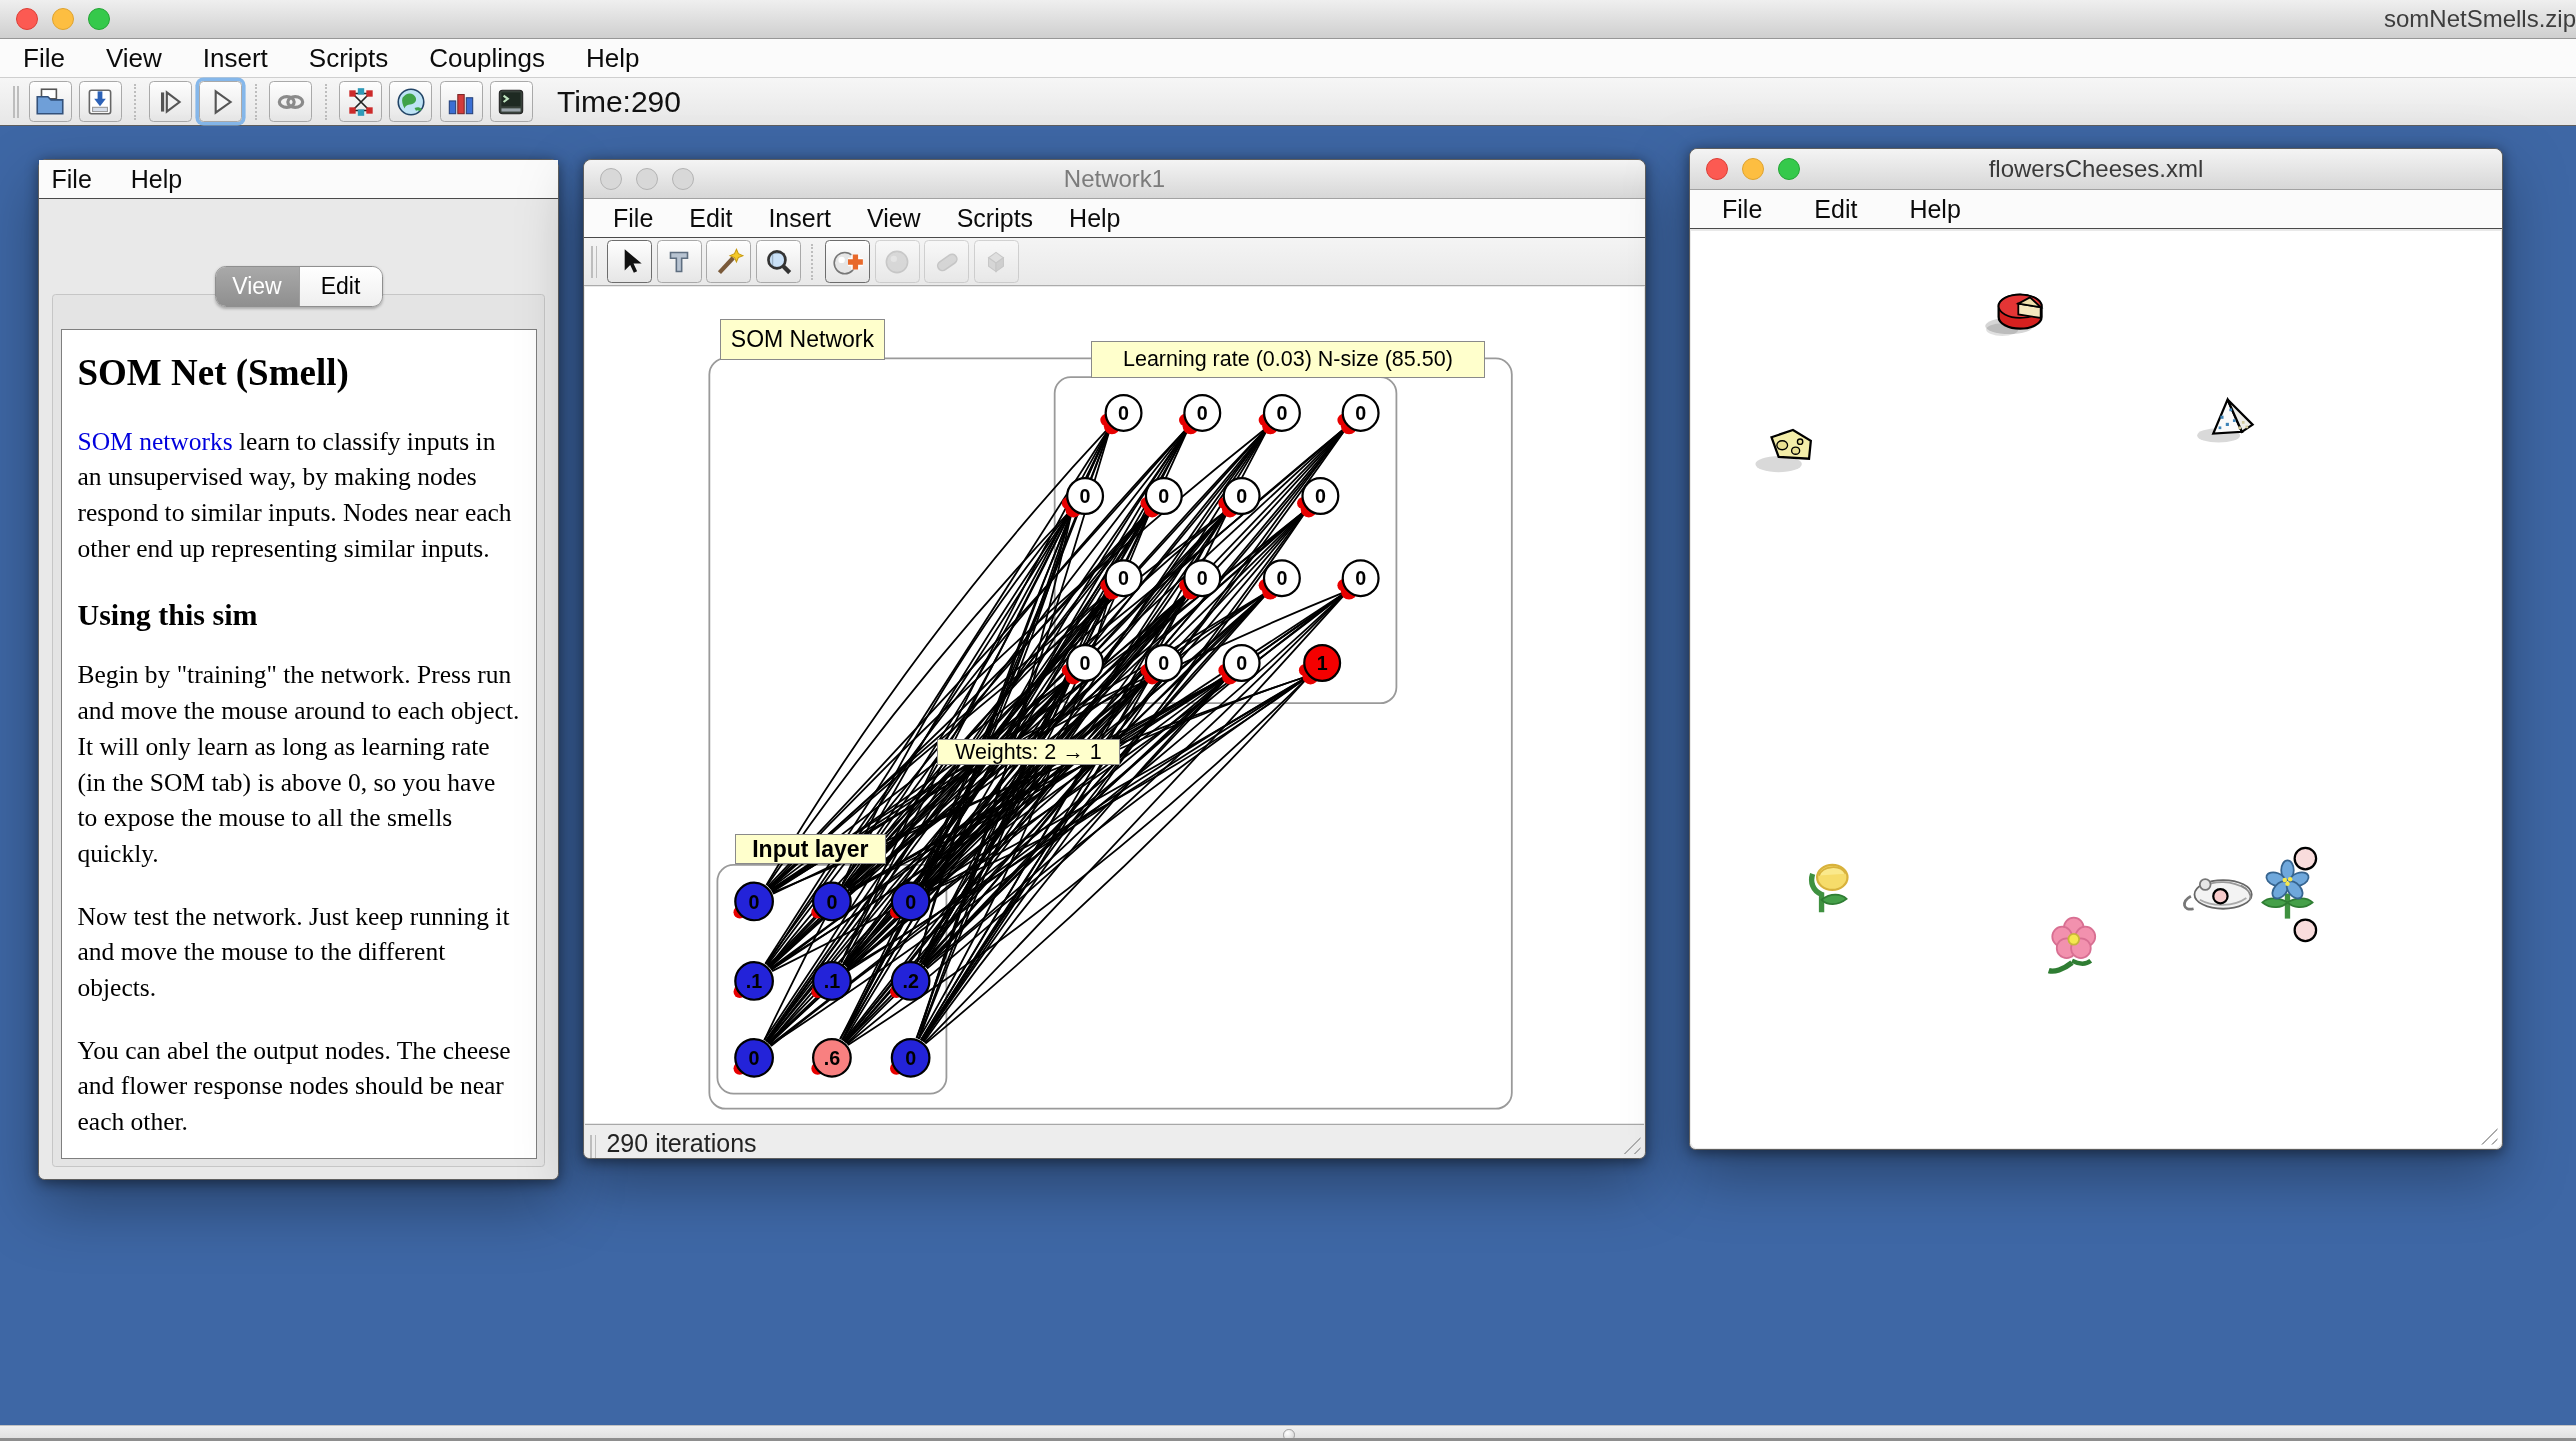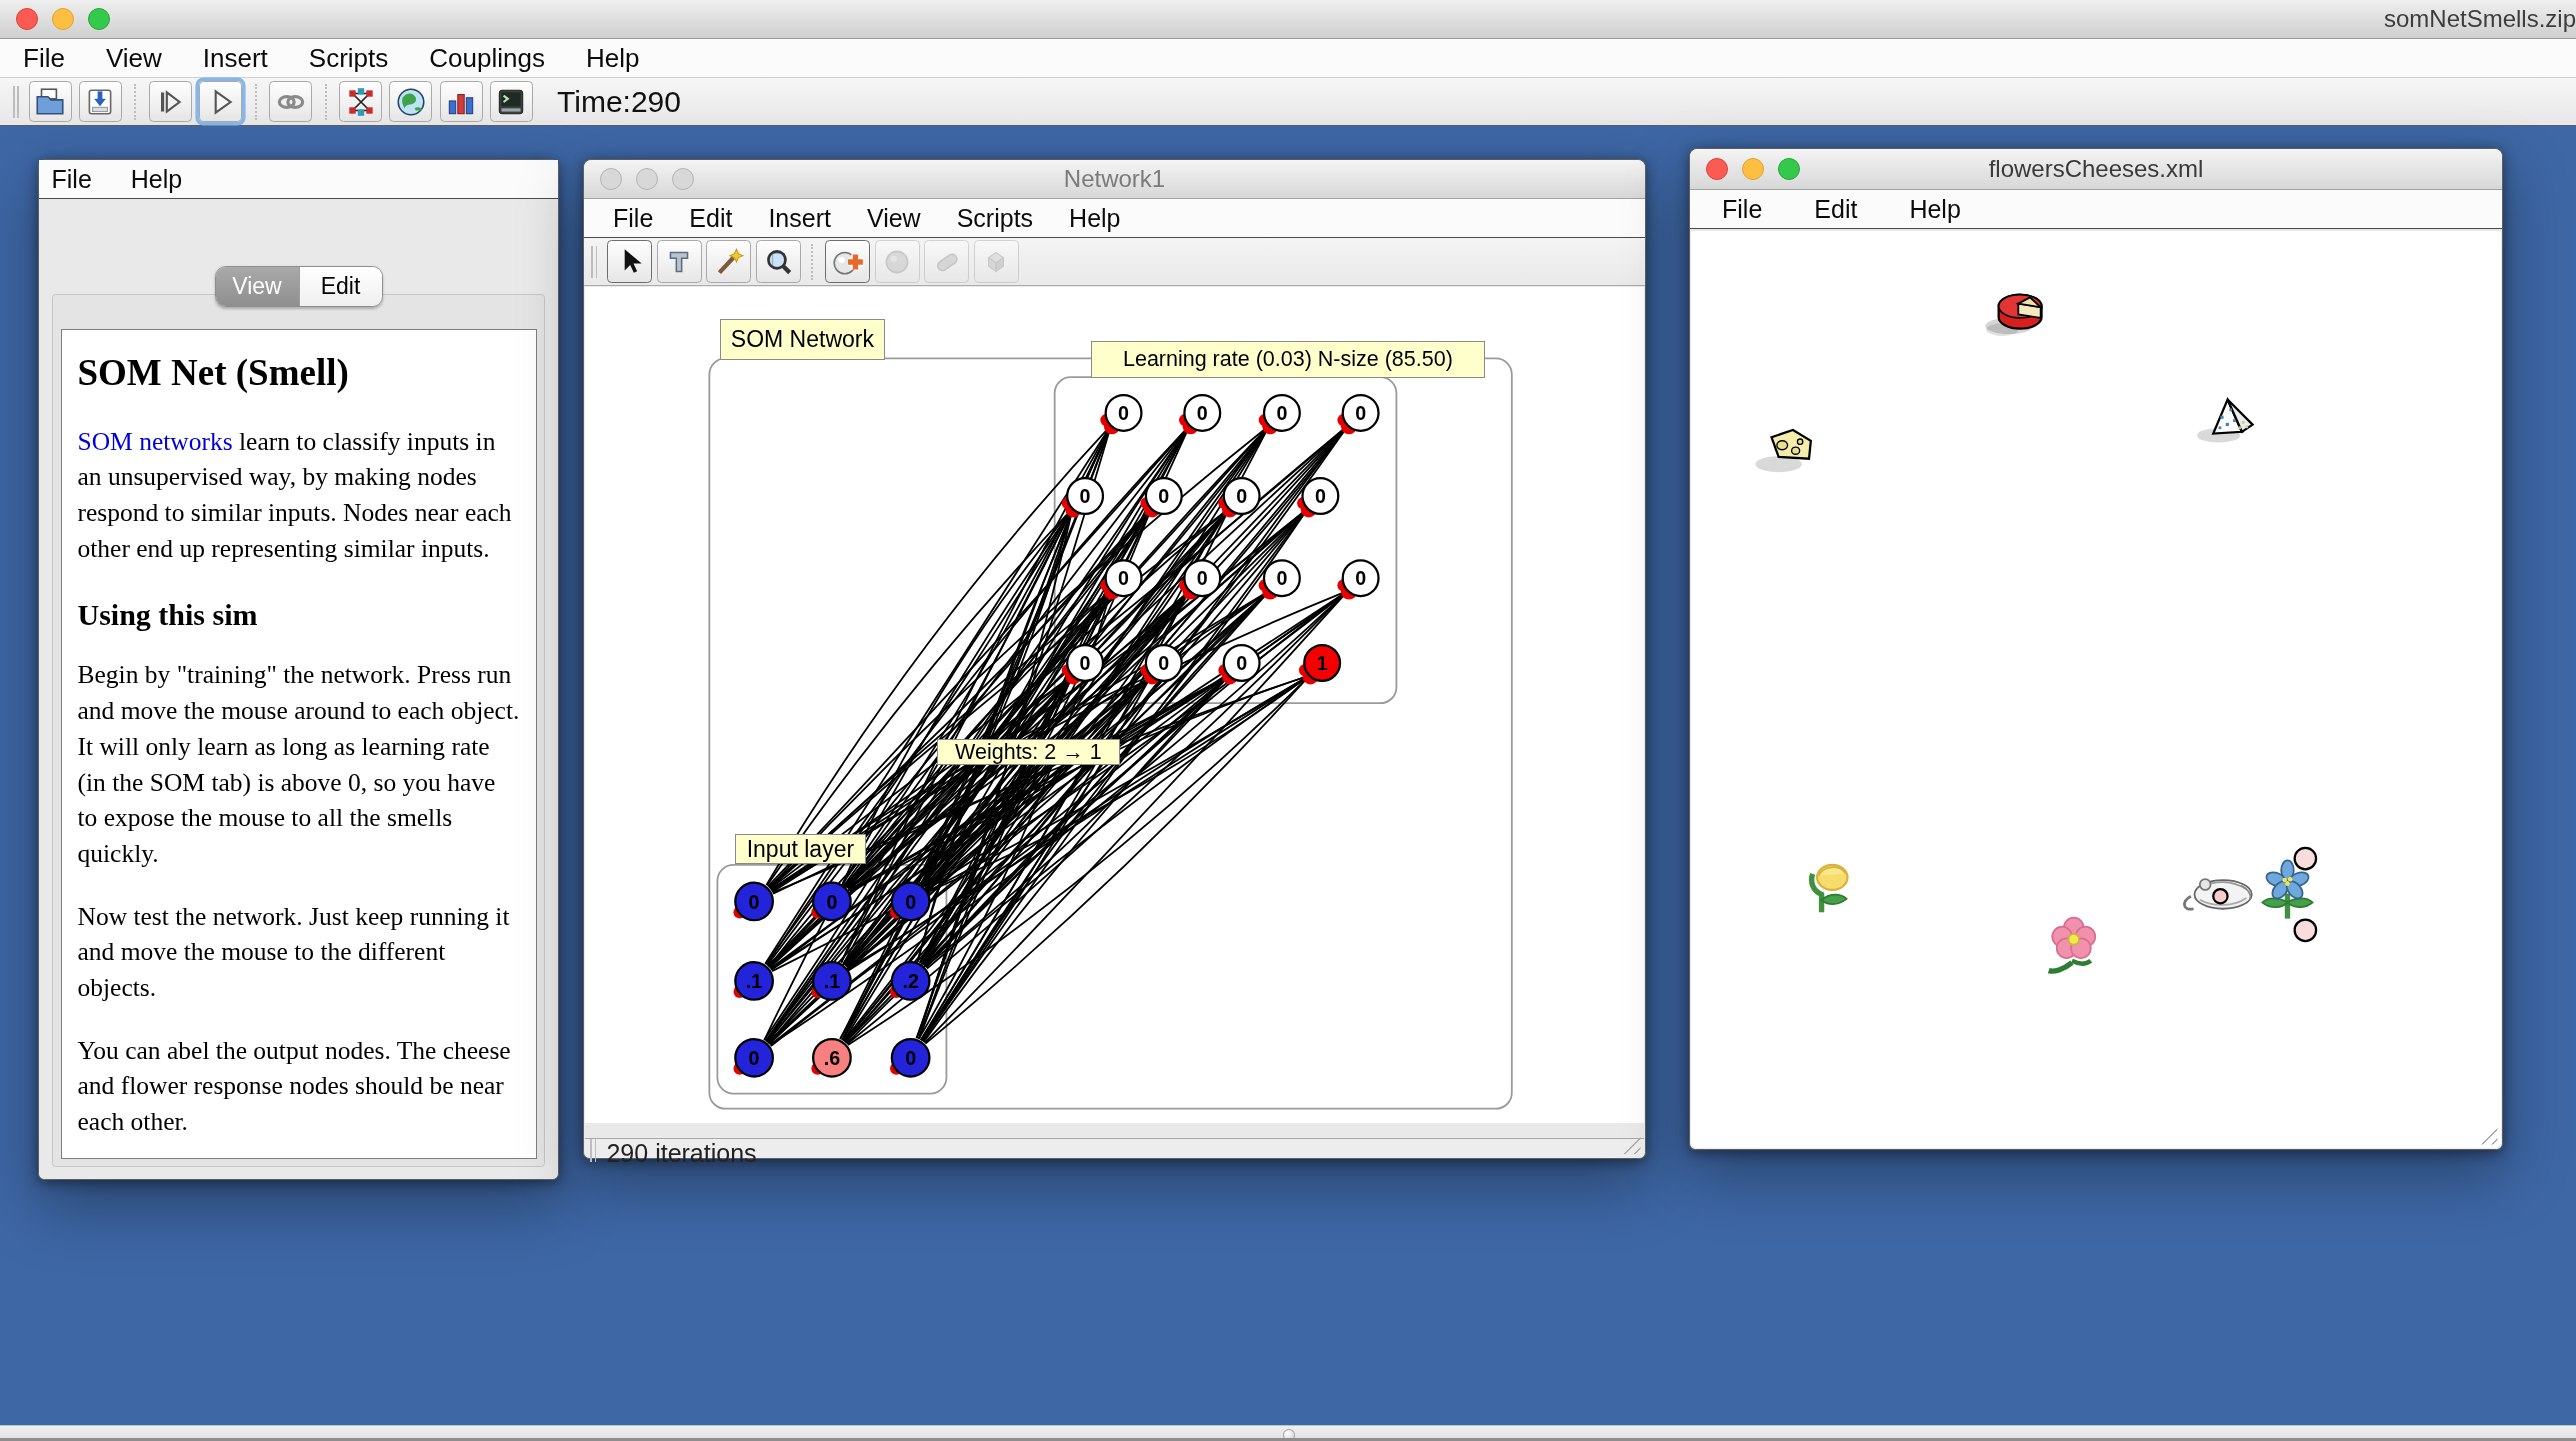--- a/index.html
+++ b/index.html
@@ -63,22 +63,22 @@
 
   
   #network .wmenu { padding-left:29px; gap:36px; }
   .net-toolbar { height:48px; background:linear-gradient(#F4F4F4,#E9E9E9); border-bottom:0.9px solid #ABABAB;
     display:flex; align-items:center; padding-left:7.2px; }
   .net-toolbar .tool-btn { width:45px; height:43px; margin-right:4.5px; }
   #network-canvas { position:absolute; top:127px; left:0.9px; right:0.9px; bottom:35px; background:#fff; overflow:hidden; }
   #network-canvas svg.netsvg { position:absolute; inset:0; width:100%; height:100%; z-index:1; }
   .nlabel { position:absolute; z-index:2; background:#FFFFCC; border:1.8px solid #8A8A8A; color:#000;
     display:flex; align-items:center; justify-content:center; font-size:21.5px; }
-  .net-status { position:absolute; left:0.9px; right:0.9px; bottom:0; height:20px; background:#EDEDED;
-    border-top:0.9px solid #A8A8A8; display:flex; align-items:flex-start; font-size:25px; color:#222;
+  .net-status { position:absolute; left:0.9px; right:0.9px; bottom:0; height:34px; background:#EDEDED;
+    border-top:0.9px solid #A8A8A8; display:flex; align-items:flex-end; font-size:25px; color:#222;
     border-radius:0 0 6.3px 6.3px; }
   .net-status .grip { height:23px; margin:0 9px 0 5.4px; }
 
   
   #world .wmenu { padding-left:32px; gap:52px; }
   #world-canvas { position:absolute; top:82px; left:0.9px; right:0.9px; bottom:0.9px; background:#fff;
     border-radius:0 0 6.3px 6.3px; overflow:hidden; }
   #world-canvas svg { position:absolute; inset:0; width:100%; height:100%; }
 
   .rgrip { position:absolute; right:3.6px; bottom:3.6px; width:23px; height:23px; z-index:4;
@@ -574,21 +574,21 @@
           <text x="276" y="871" text-anchor="middle" font-size="22" font-weight="bold" fill="#000" font-family="Liberation Sans, sans-serif">.6</text>
         </g>
         <g>
           <circle cx="364" cy="863" r="21" fill="#2323D9" stroke="#000" stroke-width="2.5"></circle>
           <text x="364" y="871" text-anchor="middle" font-size="22" font-weight="bold" fill="#000" font-family="Liberation Sans, sans-serif">0</text>
         </g>
       </svg>
     <div class="nlabel" style="left:135px;top:32px;width:165px;height:41px;font-size:23px;">SOM Network</div>
     <div class="nlabel" style="left:506px;top:54px;width:394px;height:37px;">Learning rate (0.03) N-size (85.50)</div>
     <div class="nlabel" style="left:352px;top:452px;width:183px;height:26px;">Weights: 2 → 1</div>
-    <div class="nlabel" style="left:150px;top:547px;width:131px;height:30px;font-size:23px;">Input layer</div>
+    <div class="nlabel" style="left:150px;top:547px;width:151px;height:30px;font-size:23px;font-weight:bold;">Input layer</div>
   </div>
   <div class="net-status">
     <span class="grip"></span>
     <span>290 iterations</span>
     <span class="rgrip"></span>
   </div>
 </div>
 
 <div class="window active" id="world" style="left:1689px;top:148px;width:814px;height:1002px;">
   <div class="wtitle">

